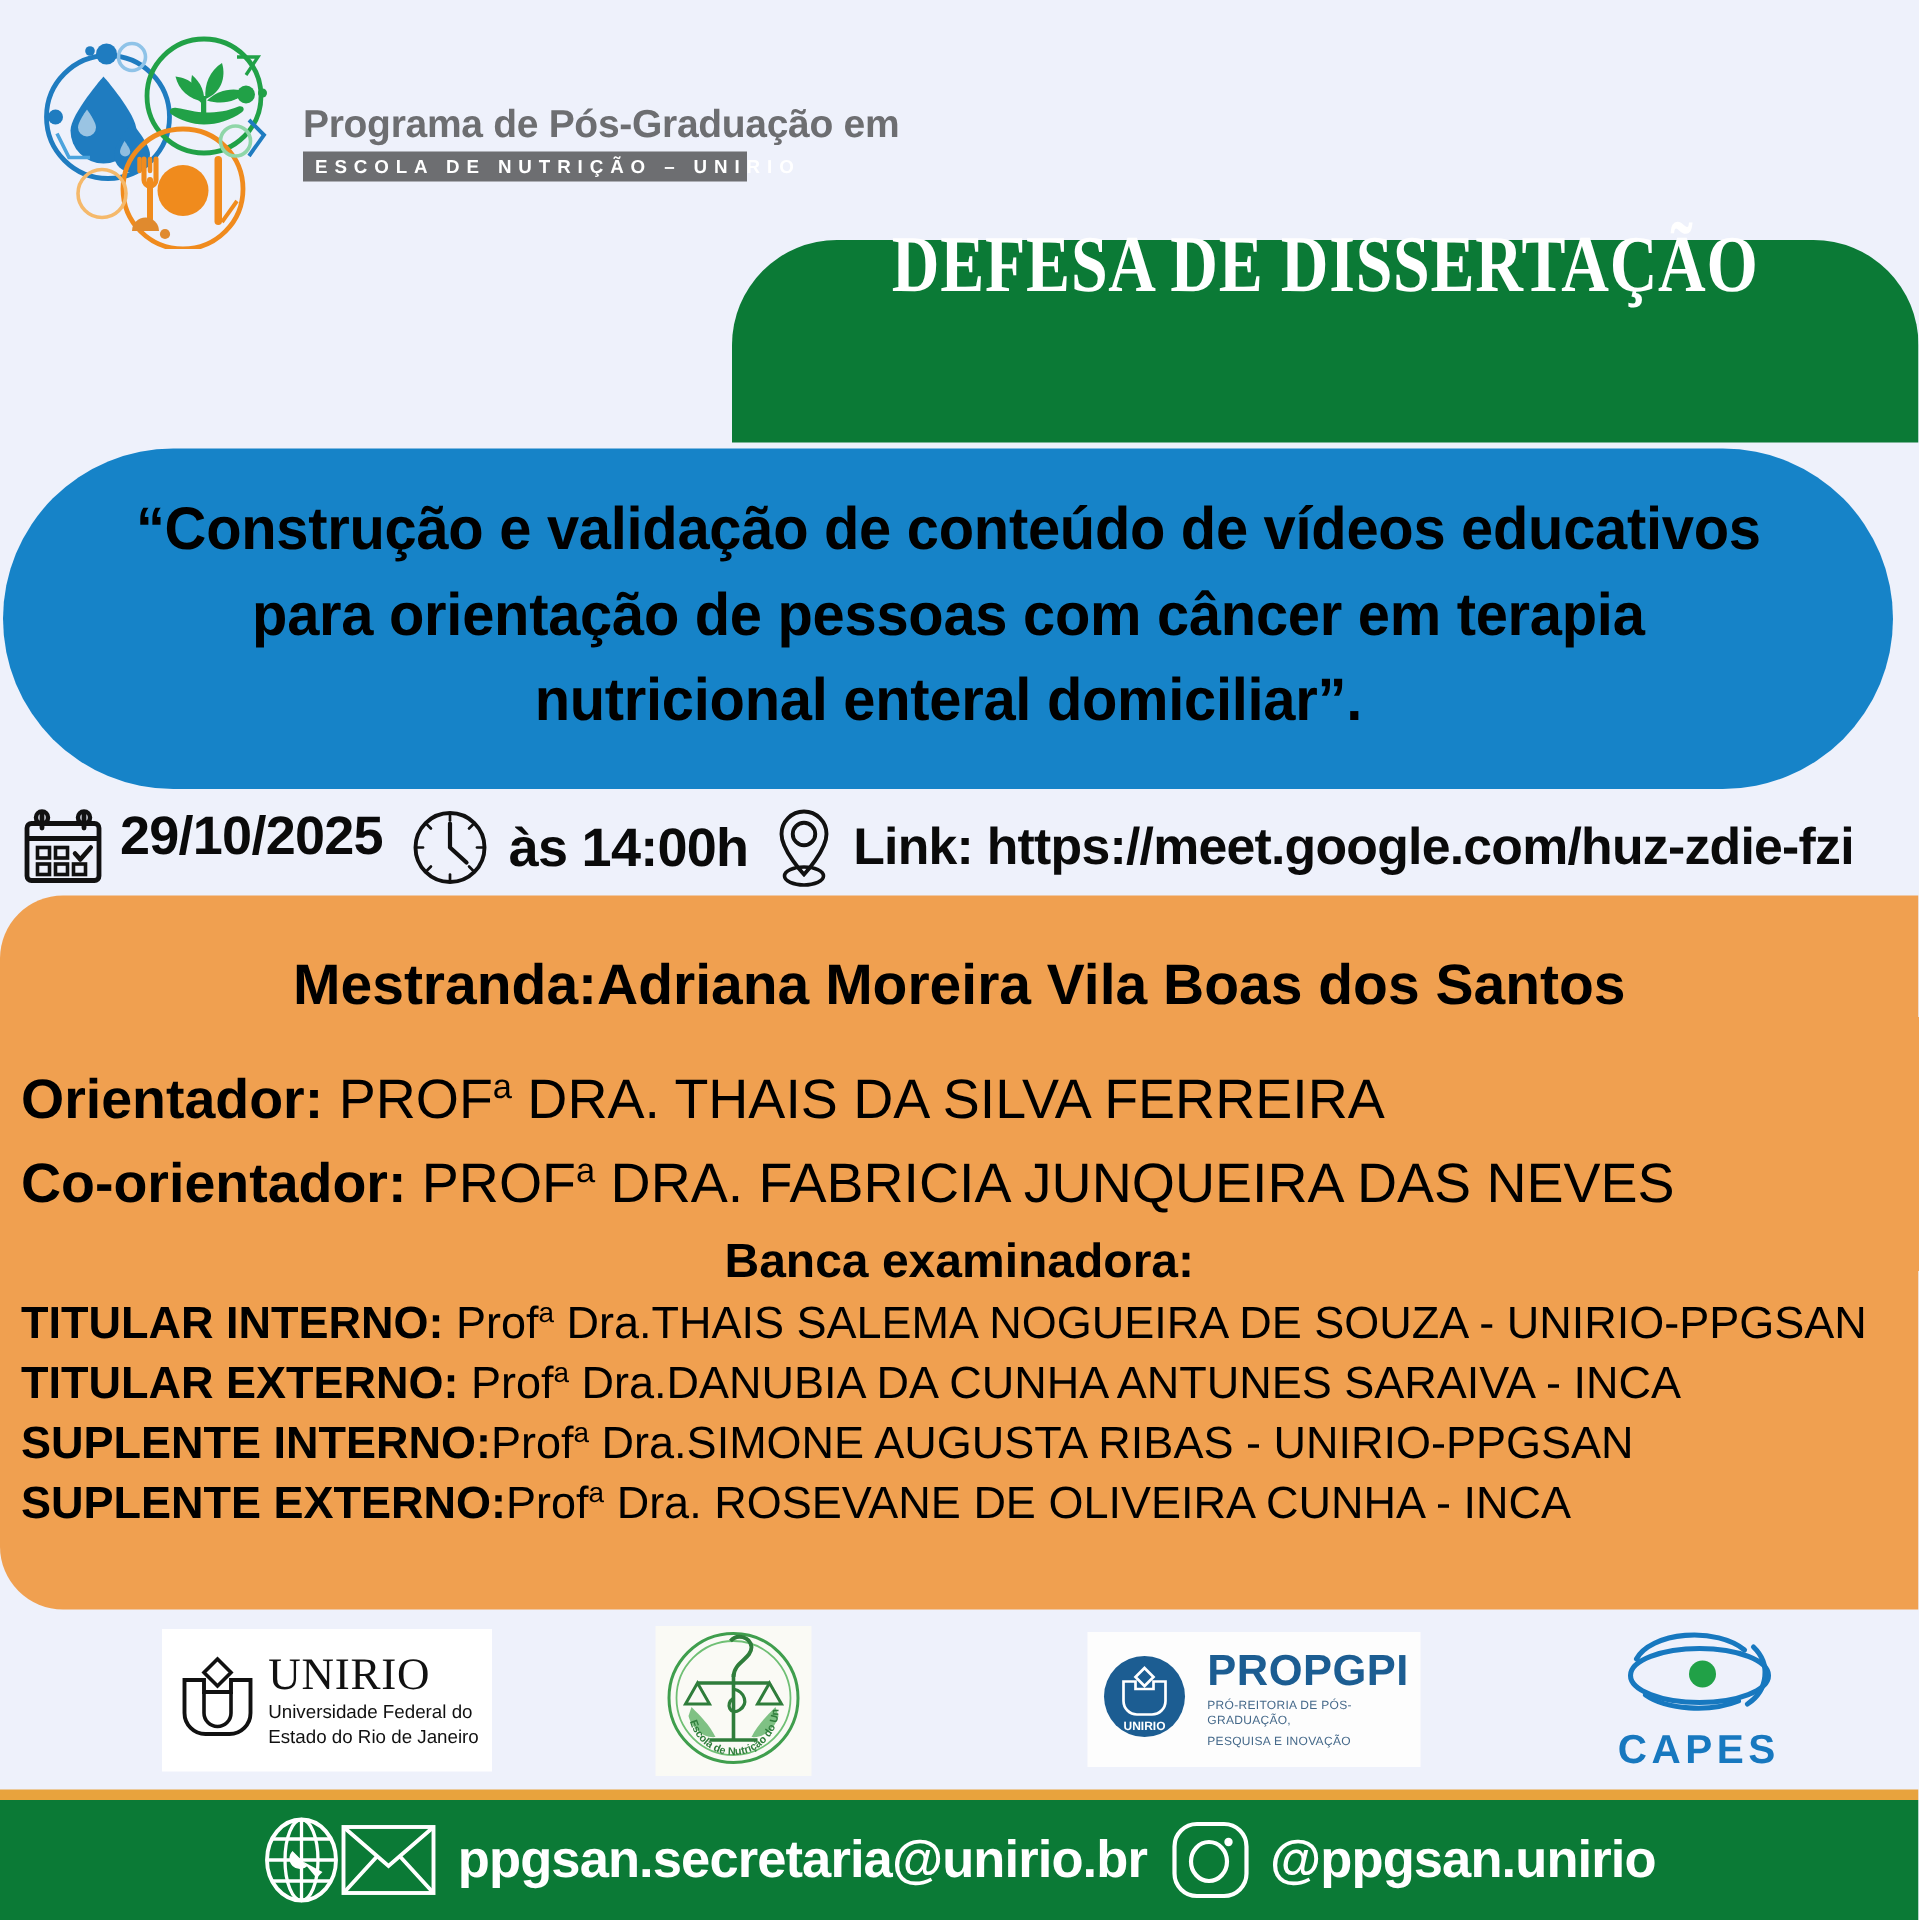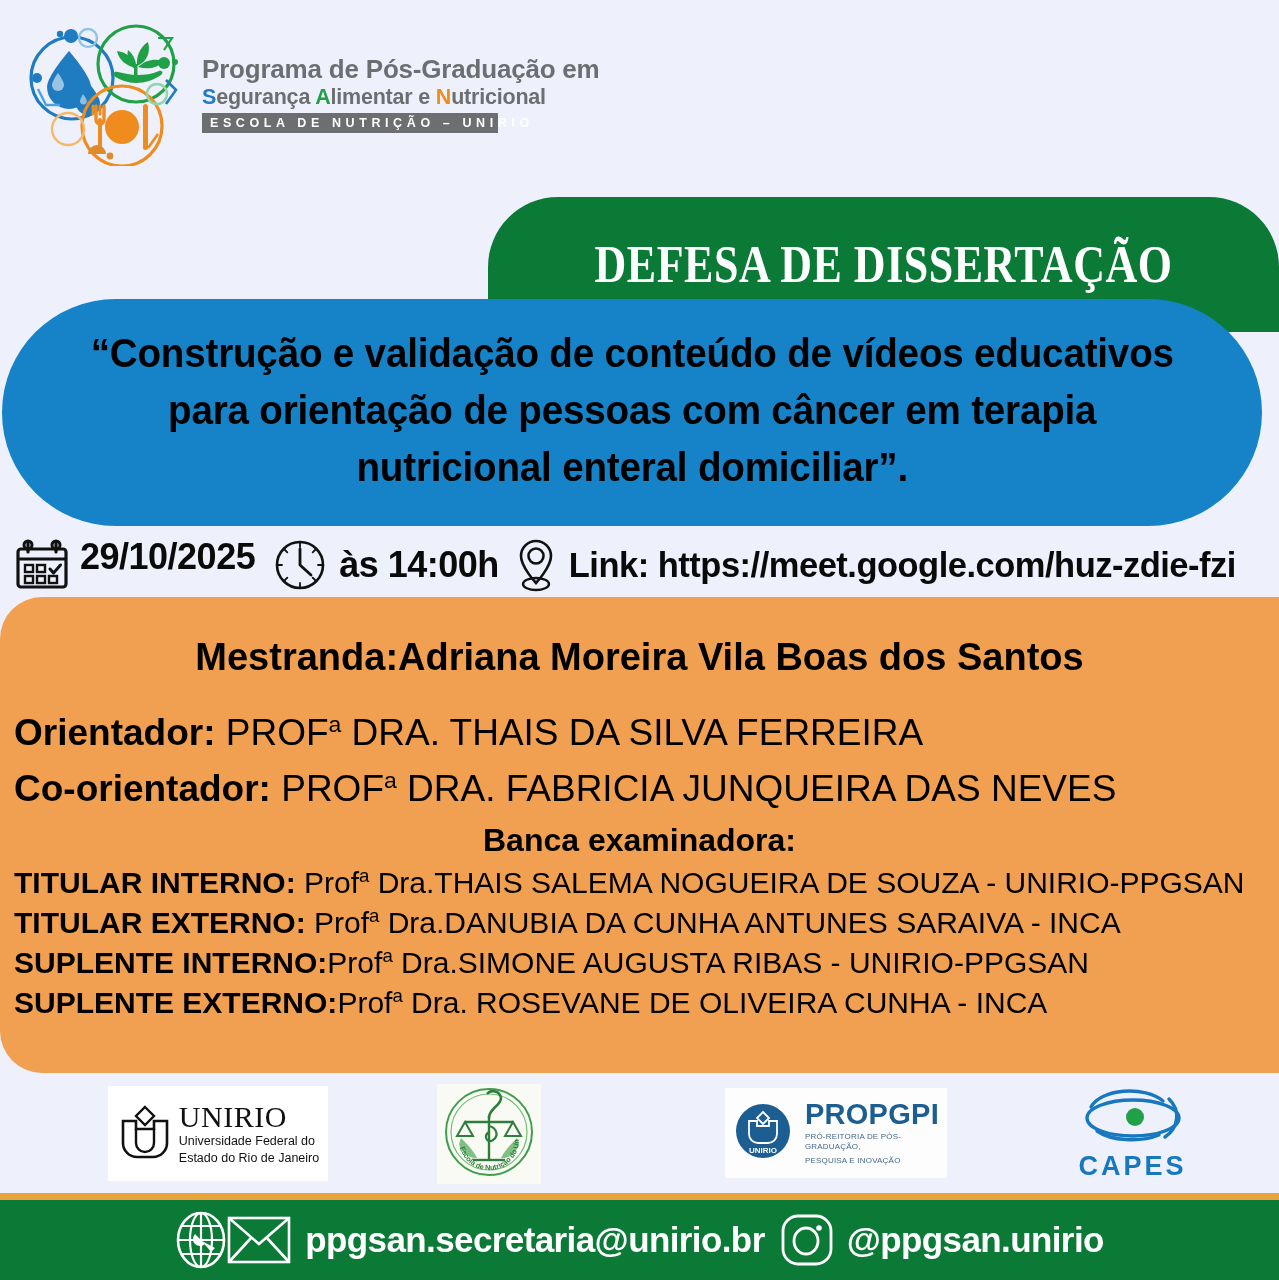--- a/index.html
+++ b/index.html
@@ -56,21 +56,21 @@
     width: 296px;
     white-space: nowrap;
   }
 
   
   .green-banner {
     position: absolute; left: 488px; top: 160px;
     width: 791px; height: 135px;
     background: #0b7a36;
     border-radius: 70px 70px 0 0;
-    display: flex; align-items: center; justify-content: center; margin-top: 37px;
+    display: flex; justify-content: center;
   }
   .green-banner span {
     font-family: "Liberation Serif", serif;
     font-weight: bold;
     font-size: 44px;
     color: #ffffff;
     letter-spacing: 0.5px;
     white-space: nowrap;
     transform: scaleY(1.22);
   }
@@ -271,21 +271,20 @@
         <path d="M74 138 a9 9 0 0 1 18 0 Z" fill="#e08a2e"></path>
         <circle cx="96" cy="140" r="3.4" fill="#e08a2e"></circle>
         <path d="M24 73 l8 16 h14" fill="none" stroke="#4ba3dd" stroke-width="2.4"></path>
         <path d="M150 34 l8 -12 h-14" fill="none" stroke="#21a147" stroke-width="2.2"></path>
         <path d="M152 64 l10 10 l-10 14" fill="none" stroke="#1f7cc0" stroke-width="2.6"></path>
         <path d="M134 132 l10 -14" fill="none" stroke="#f08b1d" stroke-width="2.6"></path>
       </svg>
     </div>
     <div class="logo-text">
       <div class="logo-line1">Programa de Pós-Graduação em</div>
-      <div class="logo-line2"><span class="c-blue">S</span>egurança <span class="c-green">A</span>limentar e <span class="c-orange">N</span>utricional</div>
       <div class="logo-bar">ESCOLA DE NUTRIÇÃO – UNIRIO</div>
     </div>
   </div>
 
   <div class="green-banner">
     <span>DEFESA DE DISSERTAÇÃO</span>
   </div>
 
   <div class="blue-box">
     <div class="title">

